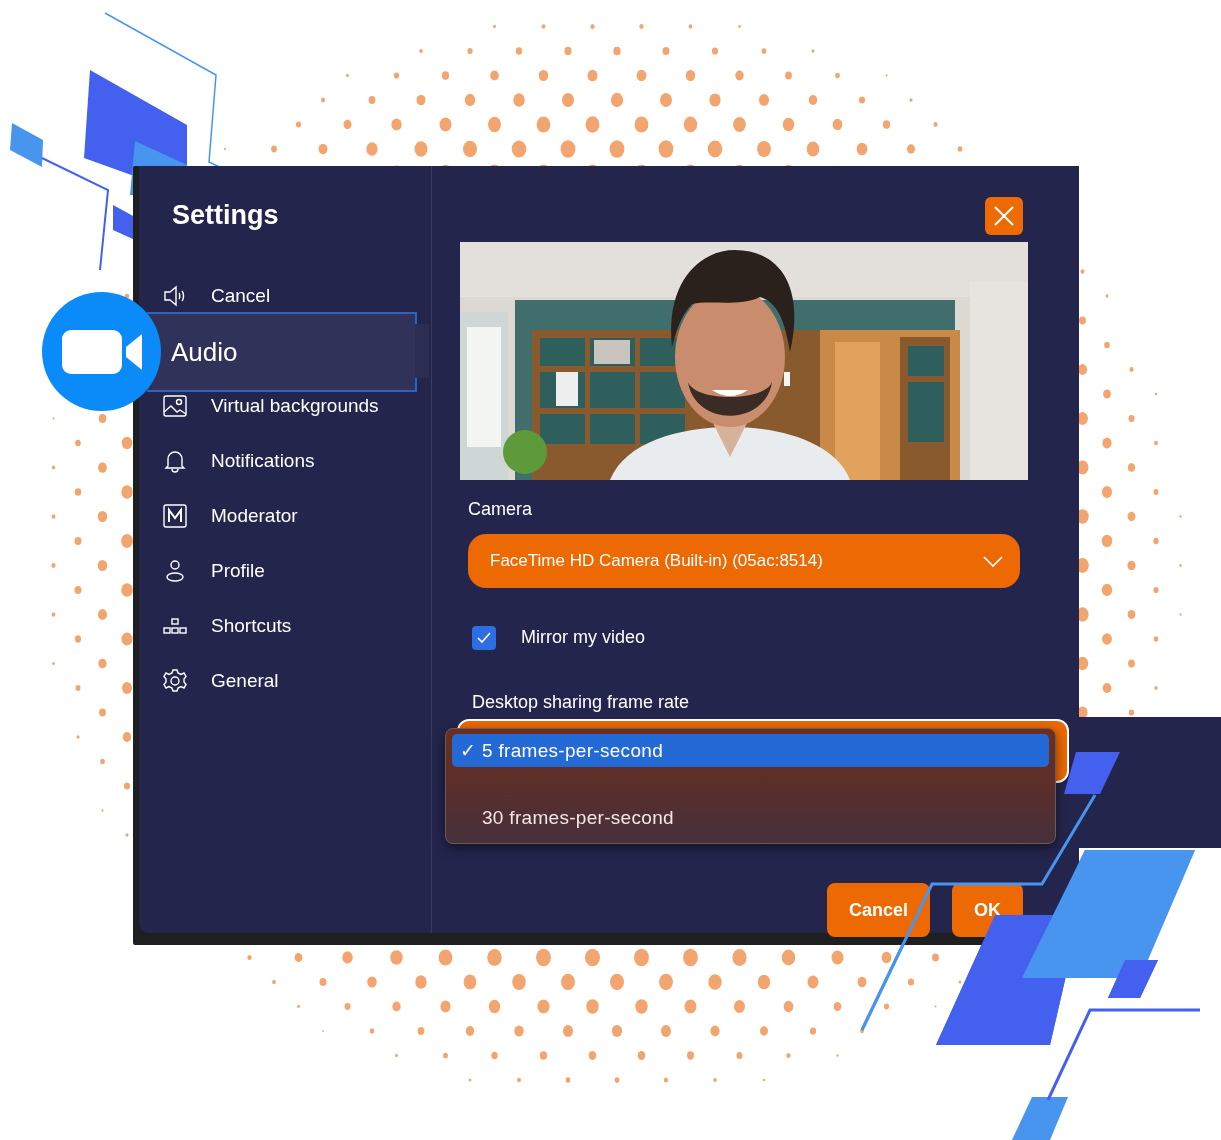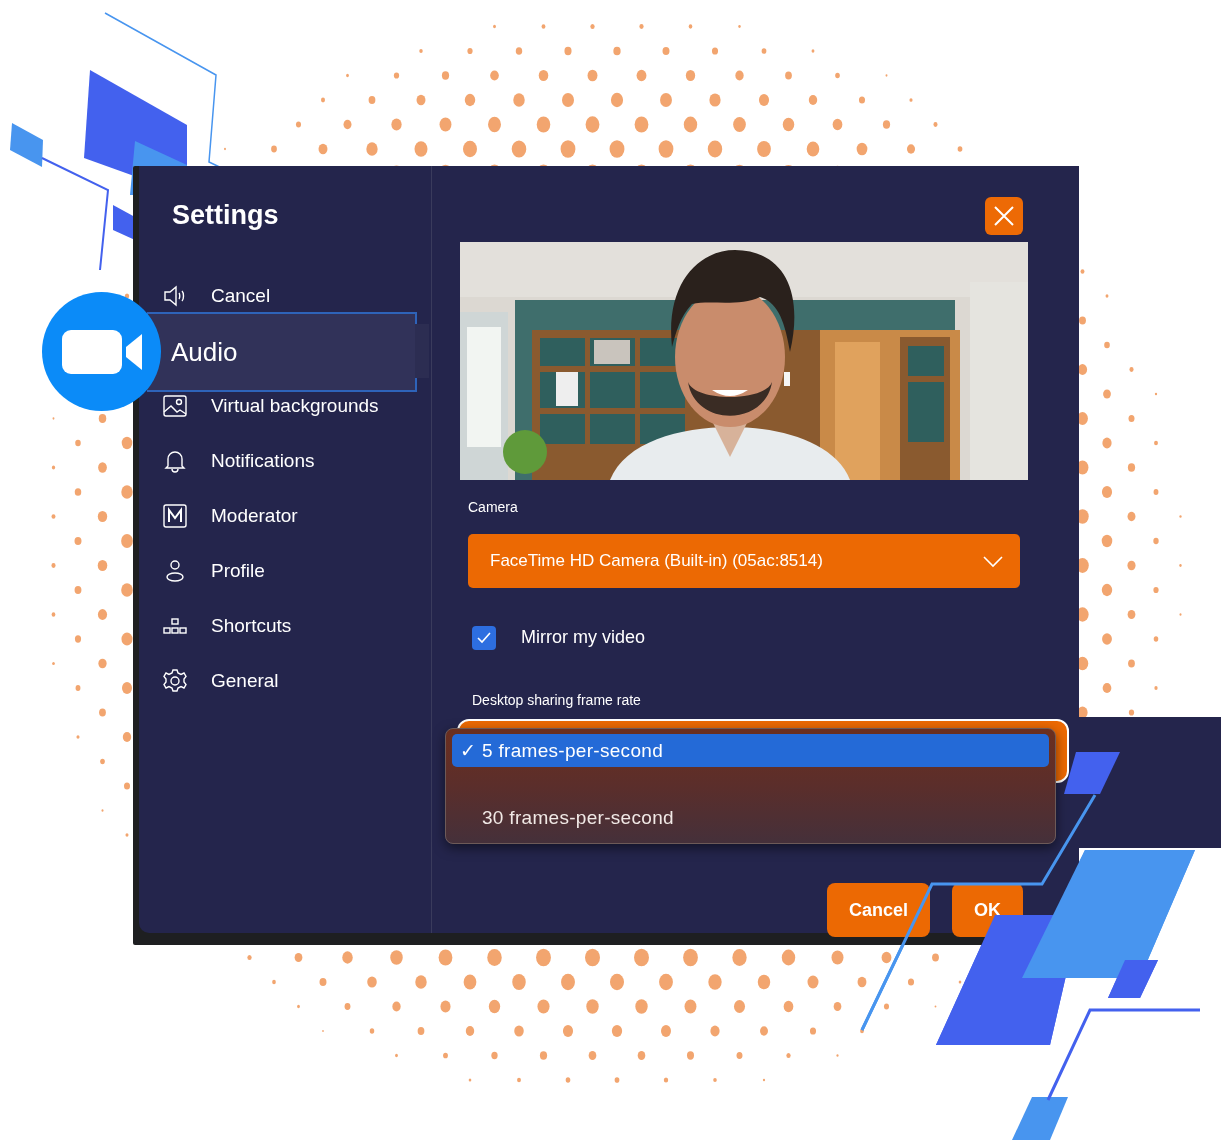--- a/index.html
+++ b/index.html
@@ -48,24 +48,24 @@
   .content { position: absolute; left: 293px; top: 0; right: 0; height: 100%; }
   .close-btn {
     position: absolute; left: 553px; top: 31px; width: 38px; height: 38px;
     background: #ed6a05; border-radius: 6px; display: flex; align-items: center; justify-content: center;
     cursor: pointer;
   }
   .preview {
     position: absolute; left: 28px; top: 76px; width: 568px; height: 238px;
     overflow: hidden; background: #c9c4bb;
   }
-  .field-label { position: absolute; color: #ffffff; font-size: 14px; }
+  .field-label { position: absolute; color: #ffffff; font-size: 18px; }
   .select {
     position: absolute; left: 36px; top: 368px; width: 552px; height: 54px;
-    background: #ec6903; border-radius: 5px; color: #fff; font-size: 17px;
+    background: #ec6903; border-radius: 18px; color: #fff; font-size: 17px;
     display: flex; align-items: center; padding-left: 22px; box-sizing: border-box; cursor: pointer;
   }
   .select .chev { position: absolute; right: 16px; top: 16px; }
   .checkbox {
     position: absolute; left: 40px; top: 460px; width: 24px; height: 24px; border-radius: 4px;
     background: #2d6ee0; display: flex; align-items: center; justify-content: center; cursor: pointer;
   }
   .check-label { position: absolute; left: 89px; top: 461px; color: #fff; font-size: 18px; }
 
   .fps-select {

